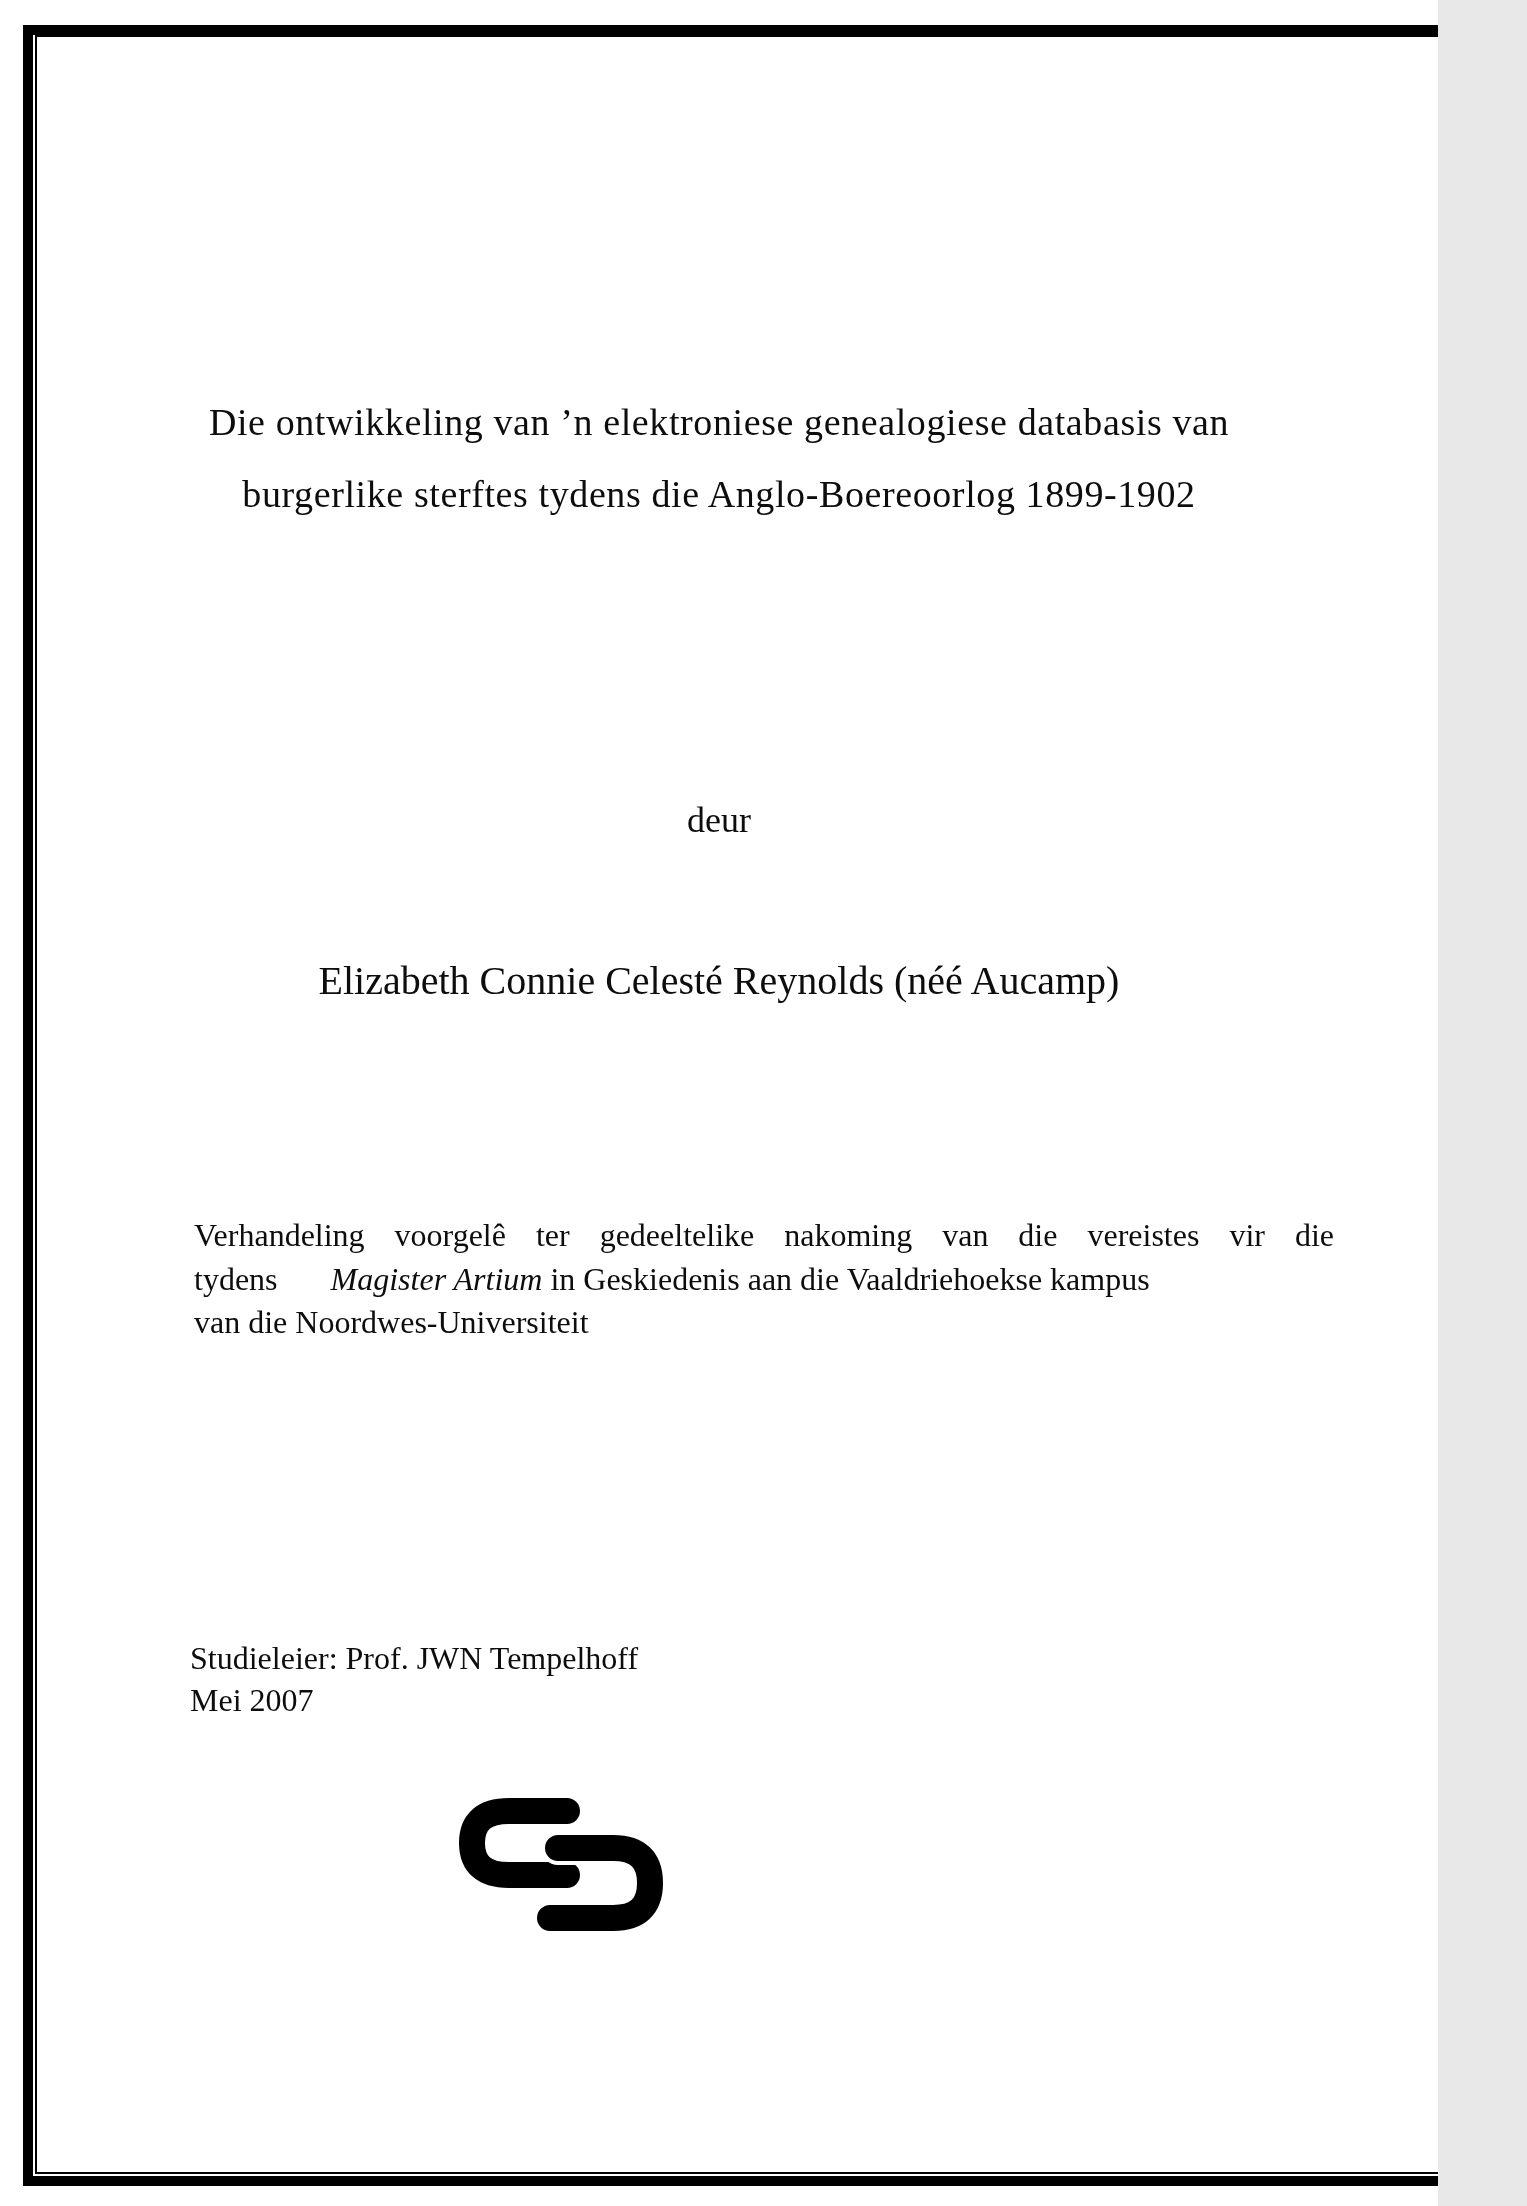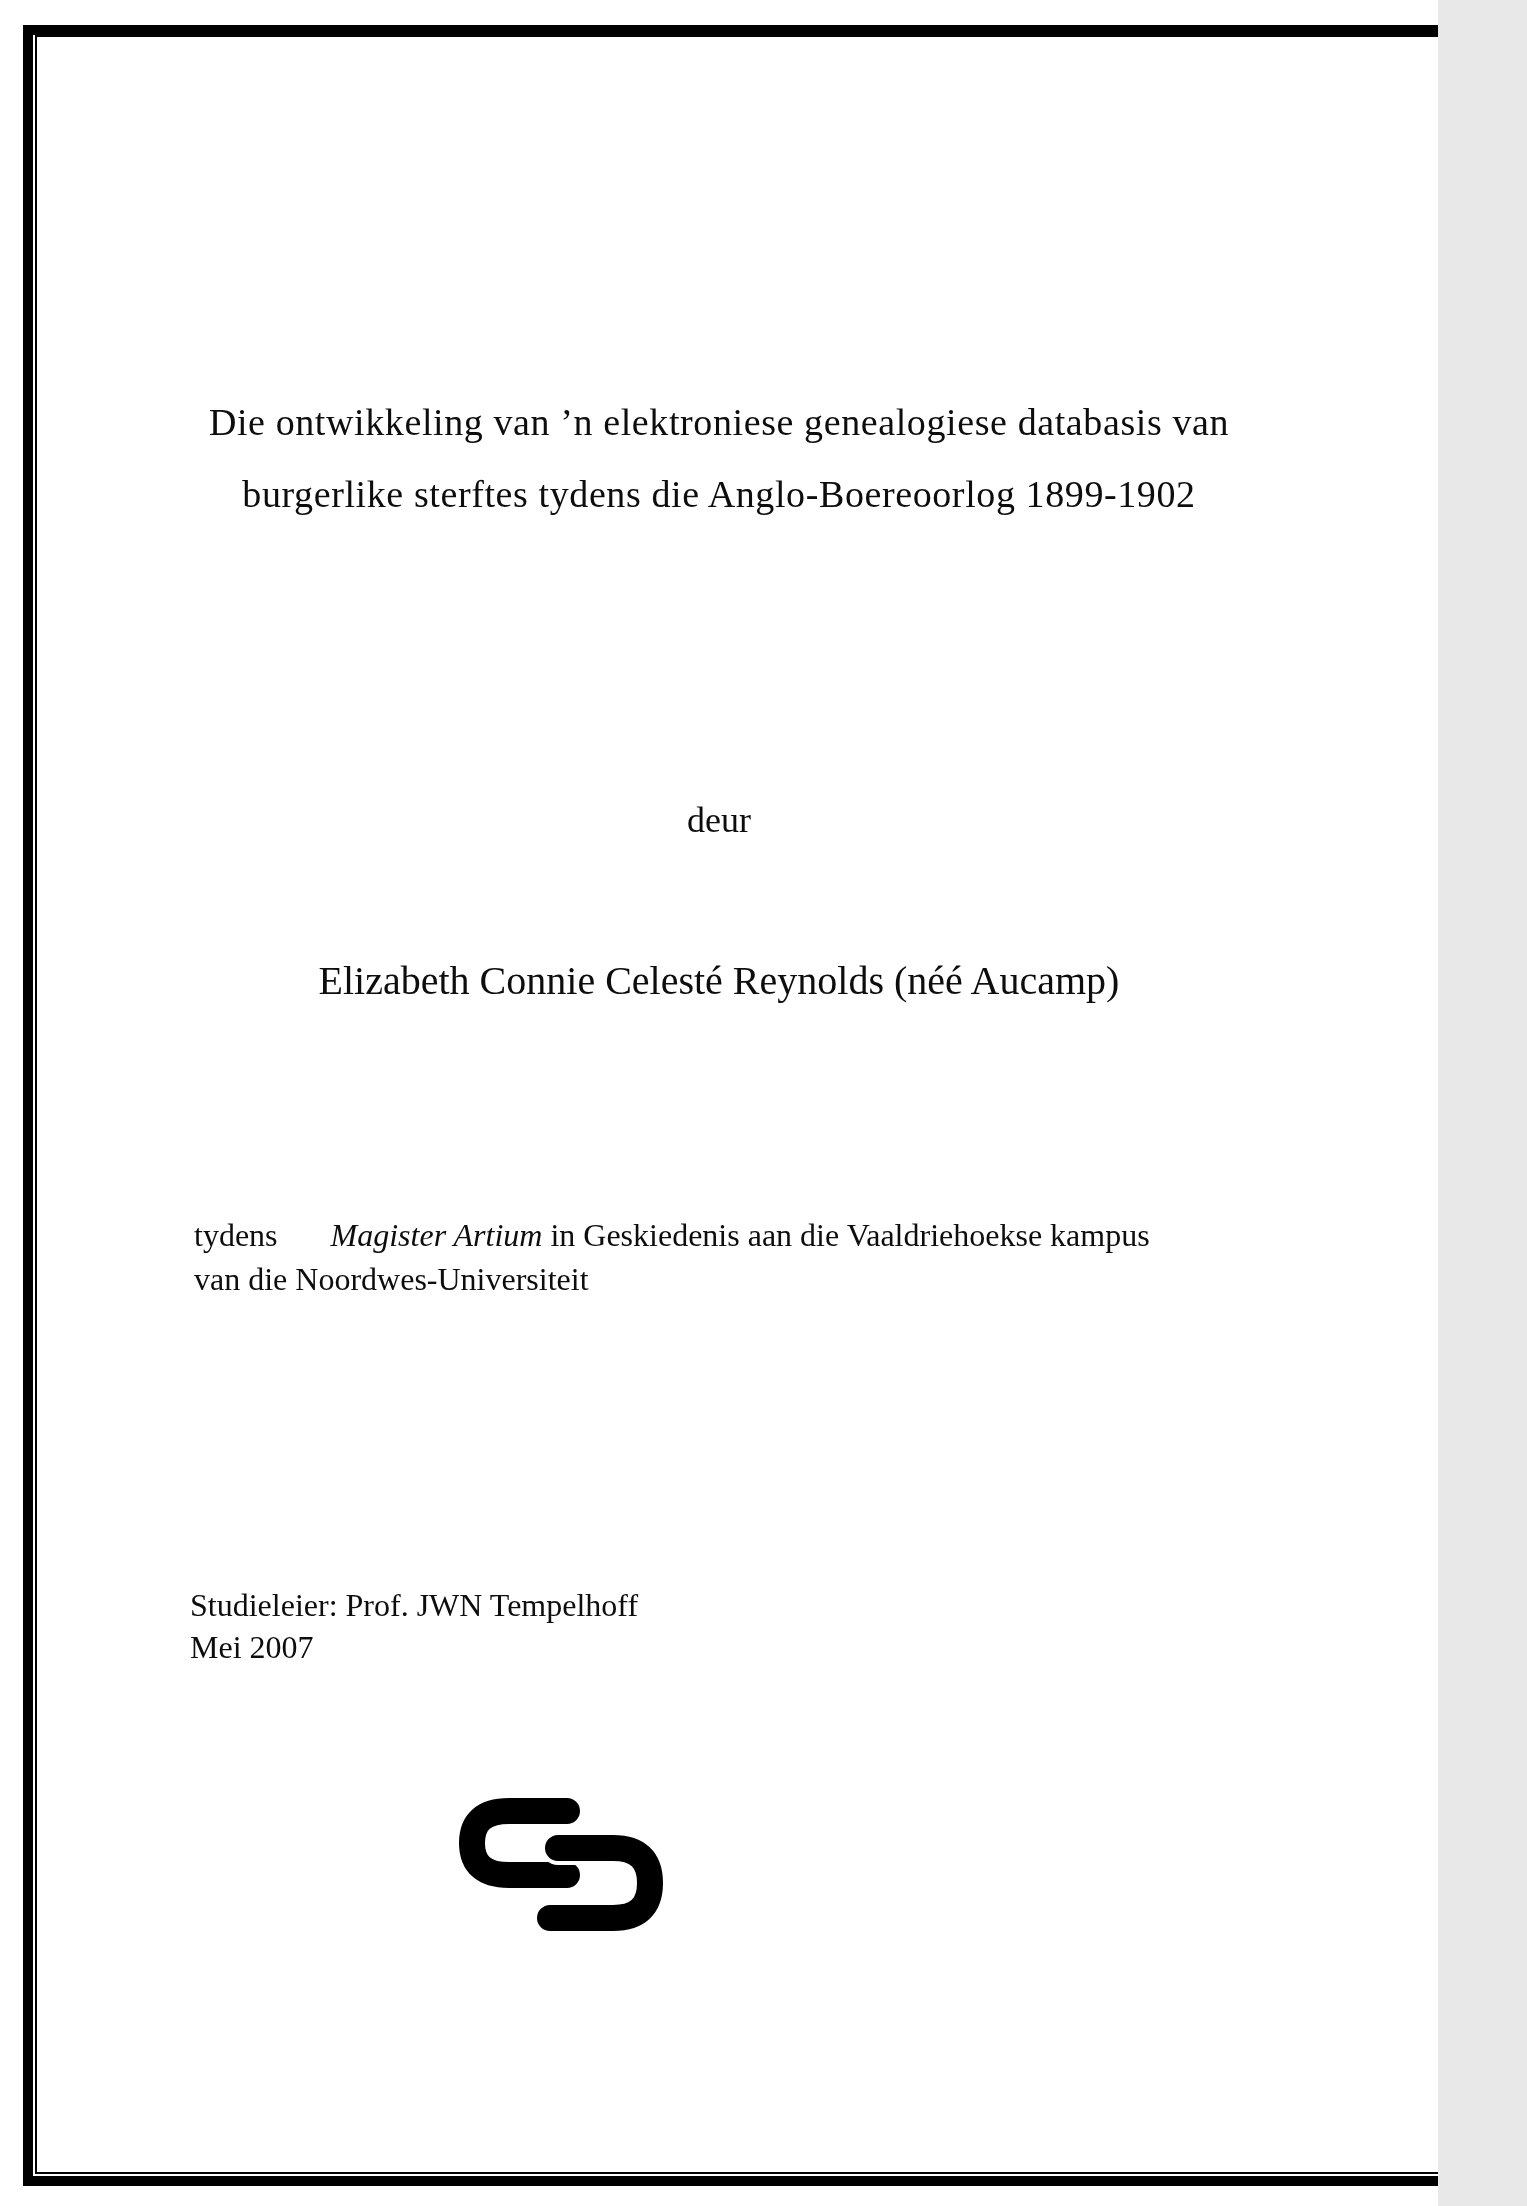--- a/index.html
+++ b/index.html
@@ -35,21 +35,21 @@
   }
   .degree{
     position:absolute;left:194px;width:1140px;top:1214px;
     font-size:32px;line-height:43.5px;
   }
   .degree .justified{
     text-align:justify;text-align-last:justify;
   }
   .degree .it{font-style:italic;margin-left:45px;}
   .supervisor{
-    position:absolute;left:190px;top:1584px;
+    position:absolute;left:190px;top:1637px;
     font-size:32px;line-height:42px;
   }
   .logo{position:absolute;left:0;top:0;}
   .logo-mark{position:absolute;left:455px;top:1788px;}
 </style>
 </head>
 <body>
 
 <div class="page">
 
@@ -59,20 +59,21 @@
   <div class="thesis-title">
     <div>Die ontwikkeling van ’n elektroniese genealogiese databasis van</div>
     <div>burgerlike sterftes tydens die Anglo-Boereoorlog 1899-1902</div>
   </div>
 
   <div class="byline">deur</div>
 
   <div class="author">Elizabeth Connie Celesté Reynolds (néé Aucamp)</div>
 
   <div class="degree">
+    <div class="justified">Verhandeling voorgelê ter gedeeltelike nakoming van die vereistes vir die</div>
     <div><span>tydens </span><span class="it">Magister Artium</span><span> in Geskiedenis aan die Vaaldriehoekse kampus</span></div>
     <div>van die Noordwes-Universiteit</div>
   </div>
 
   <div class="supervisor">
     <div>Studieleier: Prof. JWN Tempelhoff</div>
     <div>Mei 2007</div>
   </div>
 
   <div class="logo">

